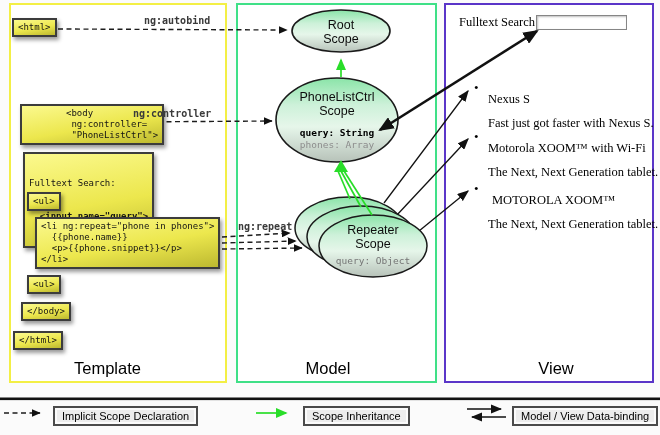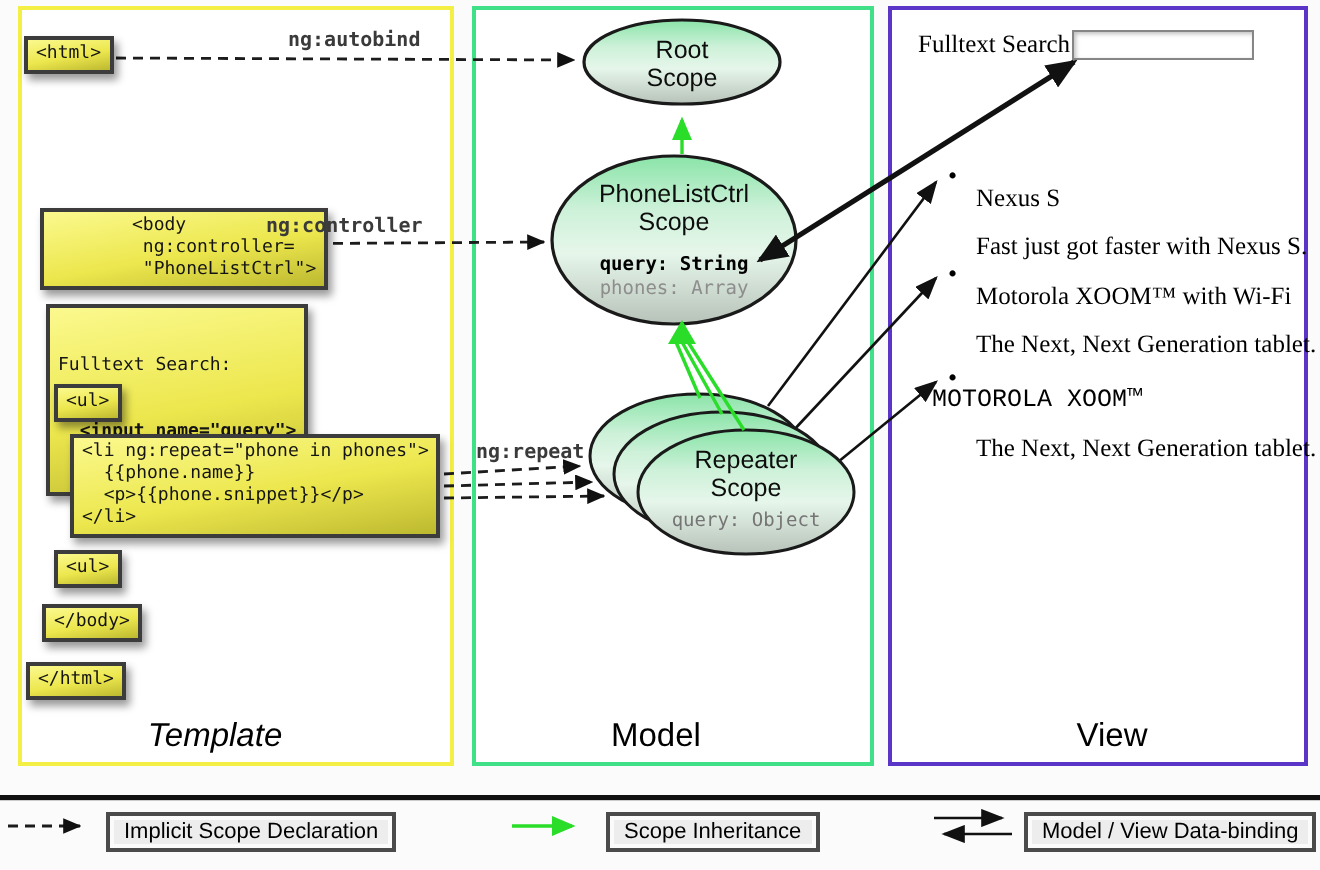--- a/index.html
+++ b/index.html
@@ -3,21 +3,21 @@
 <meta charset="utf-8">
 <style>
   html,body{margin:0;padding:0;background:#fbfbfb;}
   #stage{position:relative;width:660px;height:435px;background:#fbfbfb;overflow:hidden;
          font-family:"Liberation Sans",sans-serif;}
   .panel{position:absolute;background:#fff;border:2px solid;z-index:1;}
   #tpl-panel{left:9px;top:3px;width:214px;height:376px;border-color:#f3ef45;}
   #mdl-panel{left:236px;top:3px;width:197px;height:376px;border-color:#3fe087;}
   #vw-panel{left:444px;top:3px;width:206px;height:376px;border-color:#5a35c8;}
   .panel-title{position:absolute;z-index:10;text-align:center;font-size:16.5px;color:#000;}
-  #tpl-title{left:9px;top:359px;width:197px;font-style:italic;}
+  #tpl-title{left:9px;top:359px;width:197px;}
   #mdl-title{left:236px;top:359px;width:184px;}
   #vw-title{left:444px;top:359px;width:224px;}
 
   svg#wires{position:absolute;left:0;top:0;z-index:5;pointer-events:none;}
 
   .codebox{position:absolute;z-index:10;
     background:linear-gradient(170deg,#fbf98e 0%,#ece74d 55%,#bdb930 100%);
     border:2px solid #3c3c3c;box-shadow:2px 3px 4px rgba(0,0,0,.4);
     font:9px/1.22 "DejaVu Sans Mono",monospace;color:#141414;
     padding:2px 4px;white-space:pre;}
@@ -48,21 +48,21 @@
   #rep-prop-phone{left:319px;top:255px;width:108px;color:#757575;}
 
   .serif{font-family:"Liberation Serif",serif;}
   #vw-search-label{position:absolute;z-index:10;left:459px;top:15px;font-size:12.5px;color:#000;}
   #vw-search-input{position:absolute;z-index:10;left:536px;top:15px;width:89px;height:13px;
     background:#fff;border:1px solid #868686;box-shadow:inset 1px 1px 2px rgba(0,0,0,.25);}
   .vbullet{position:absolute;z-index:10;font-size:13px;color:#000;}
   .vname,.vdesc{position:absolute;z-index:10;font-size:12.5px;color:#000;margin-top:12px;}
   #vi1-b{left:474px;top:80px;} #vi1-n{left:488px;top:80px;} #vi1-d{left:488px;top:104px;}
   #vi2-b{left:474px;top:129px;} #vi2-n{left:488px;top:129px;} #vi2-d{left:488px;top:153px;}
-  #vi3-b{left:474px;top:181px;} #vi3-n{left:466px;top:181px;font-family:Liberation Mono, monospace;} #vi3-d{left:488px;top:205px;}
+  #vi3-b{left:474px;top:181px;} #vi3-n{left:492px;top:181px;} #vi3-d{left:488px;top:205px;}
 
   .lgbox{position:absolute;z-index:10;top:406px;background:#ededed;border:2px solid #4b4b4b;
     box-shadow:inset 0 0 0 2px #fbfbfb;font:11px/1.2 "Liberation Sans",sans-serif;
     padding:2px 7px 1px;color:#000;white-space:nowrap;}
   #lg1{left:53px;} #lg2{left:303px;} #lg3{left:512px;}
 </style>
 </head>
 <body>
 
 <div id="stage">

